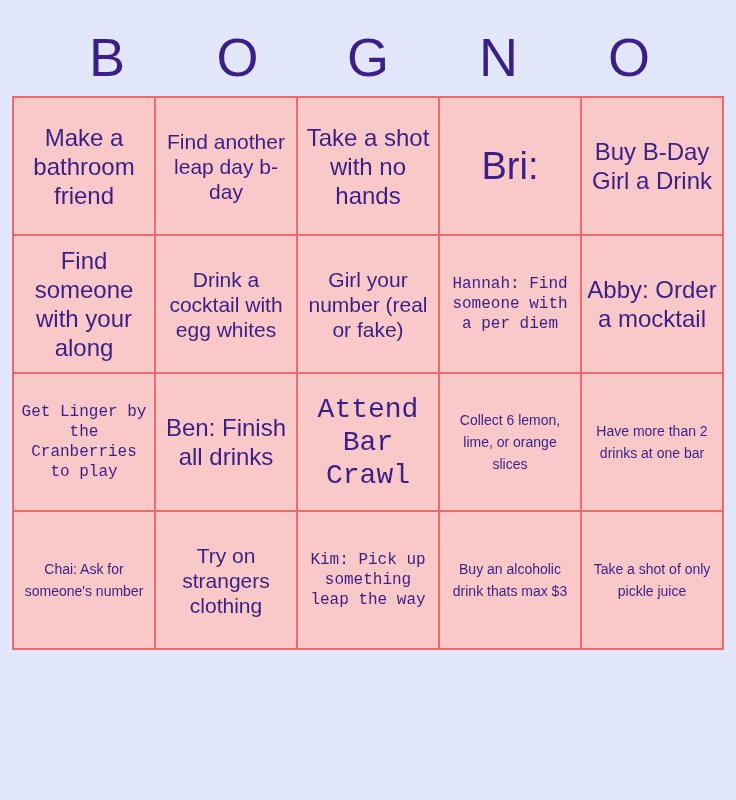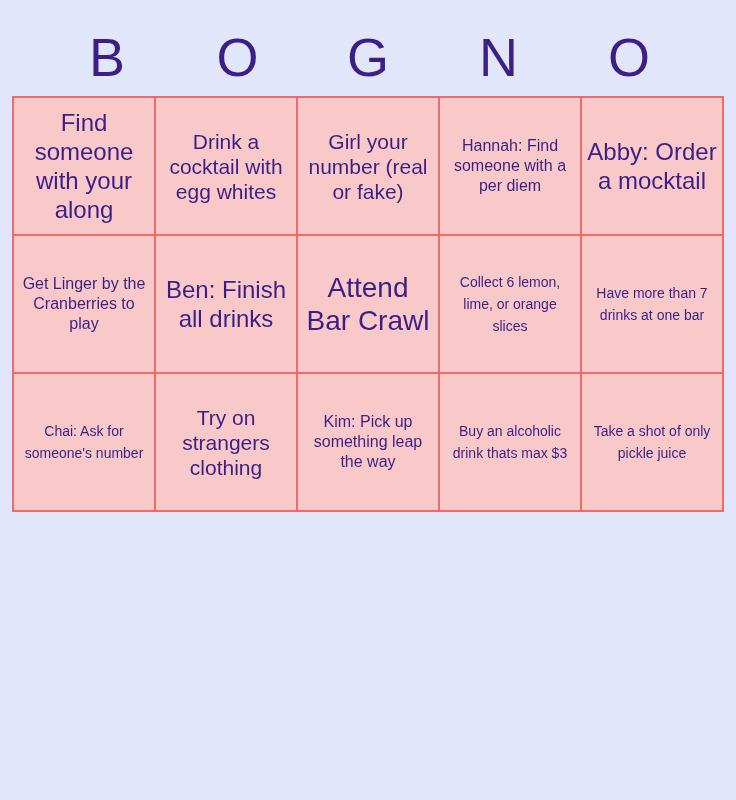--- a/index.html
+++ b/index.html
@@ -58,41 +58,58 @@
     background: #f9c9c9;
     overflow: hidden;
   }
   .cell-text {
     display: block;
     width: 100%;
     word-wrap: break-word;
   }
   
   .fs-xl { font-size: 38px; line-height: 44px; }
-  .fs-lg { font-size: 28px; line-height: 33px; }
+  .fs-lg { font-size: 28px; line-height: 33px; font-family: Liberation Mono, monospace; }
   .fs-md { font-size: 24px; line-height: 29px; }
   .fs-sm { font-size: 21px; line-height: 25px; }
   .fs-xs { font-size: 14px; line-height: 22px; }
-  .fs-xxs { font-size: 16px; line-height: 20px; }
+  .fs-xxs { font-size: 16px; line-height: 20px; font-family: Liberation Mono, monospace; }
 </style>
 </head>
 <body>
 
 <div class="card">
 
   <div class="header-row">
     <div class="header-letter">B</div>
     <div class="header-letter">O</div>
     <div class="header-letter">G</div>
     <div class="header-letter">N</div>
     <div class="header-letter">O</div>
   </div>
 
   <table class="grid">
     <tbody>
+        <tr>
+      <td>
+            <span class="cell-text fs-md">Make a bathroom friend</span>
+          </td>
+      <td>
+            <span class="cell-text fs-sm">Find another leap day b-day</span>
+          </td>
+      <td>
+            <span class="cell-text fs-md">Take a shot with no hands</span>
+          </td>
+      <td>
+            <span class="cell-text fs-xl">Bri:</span>
+          </td>
+      <td>
+            <span class="cell-text fs-md">Buy B-Day Girl a Drink</span>
+          </td>
+    </tr>
     <tr>
       <td>
             <span class="cell-text fs-md">Find someone with your along</span>
           </td>
       <td>
             <span class="cell-text fs-sm">Drink a cocktail with egg whites</span>
           </td>
       <td>
             <span class="cell-text fs-sm">Girl your number (real or fake)</span>
           </td>
@@ -110,21 +127,21 @@
       <td>
             <span class="cell-text fs-md">Ben: Finish all drinks</span>
           </td>
       <td>
             <span class="cell-text fs-lg">Attend Bar Crawl</span>
           </td>
       <td>
             <span class="cell-text fs-xs">Collect 6 lemon, lime, or orange slices</span>
           </td>
       <td>
-            <span class="cell-text fs-xs">Have more than 7 drinks at one bar</span>
+            <span class="cell-text fs-xs">Have more than 2 drinks at one bar</span>
           </td>
     </tr>
     <tr>
       <td>
             <span class="cell-text fs-xs">Chai: Ask for someone's number</span>
           </td>
       <td>
             <span class="cell-text fs-sm">Try on strangers clothing</span>
           </td>
       <td>

